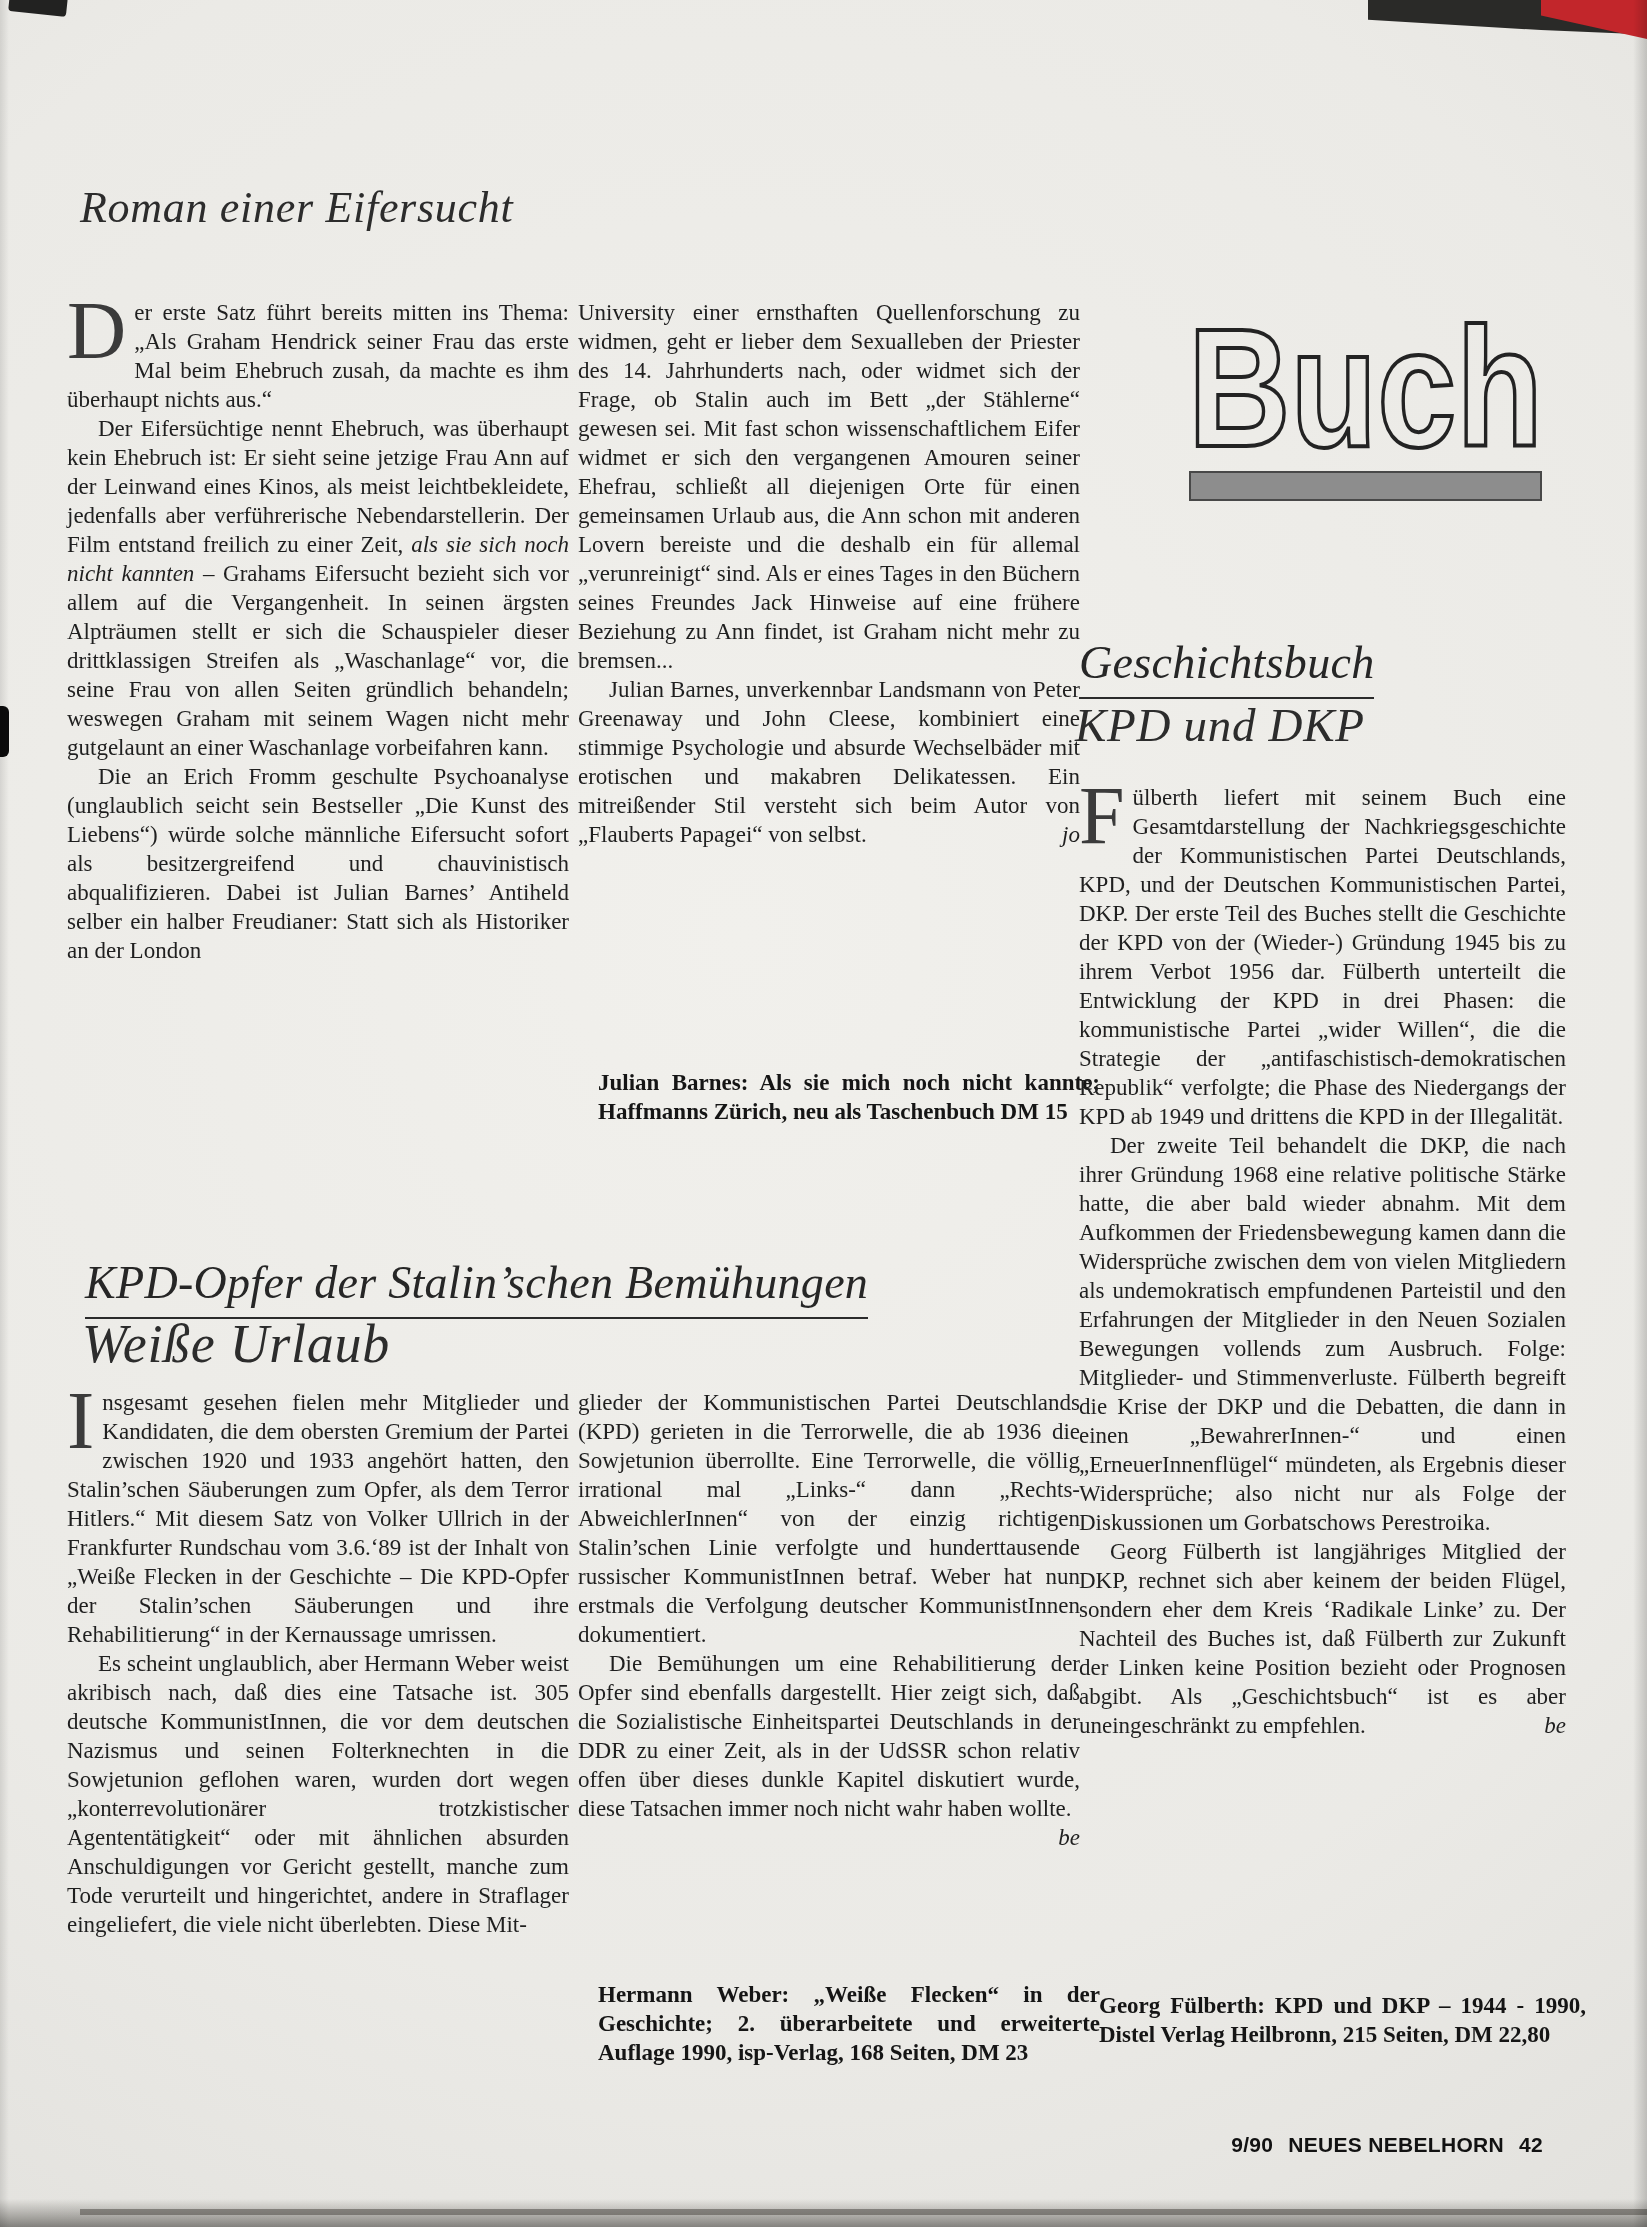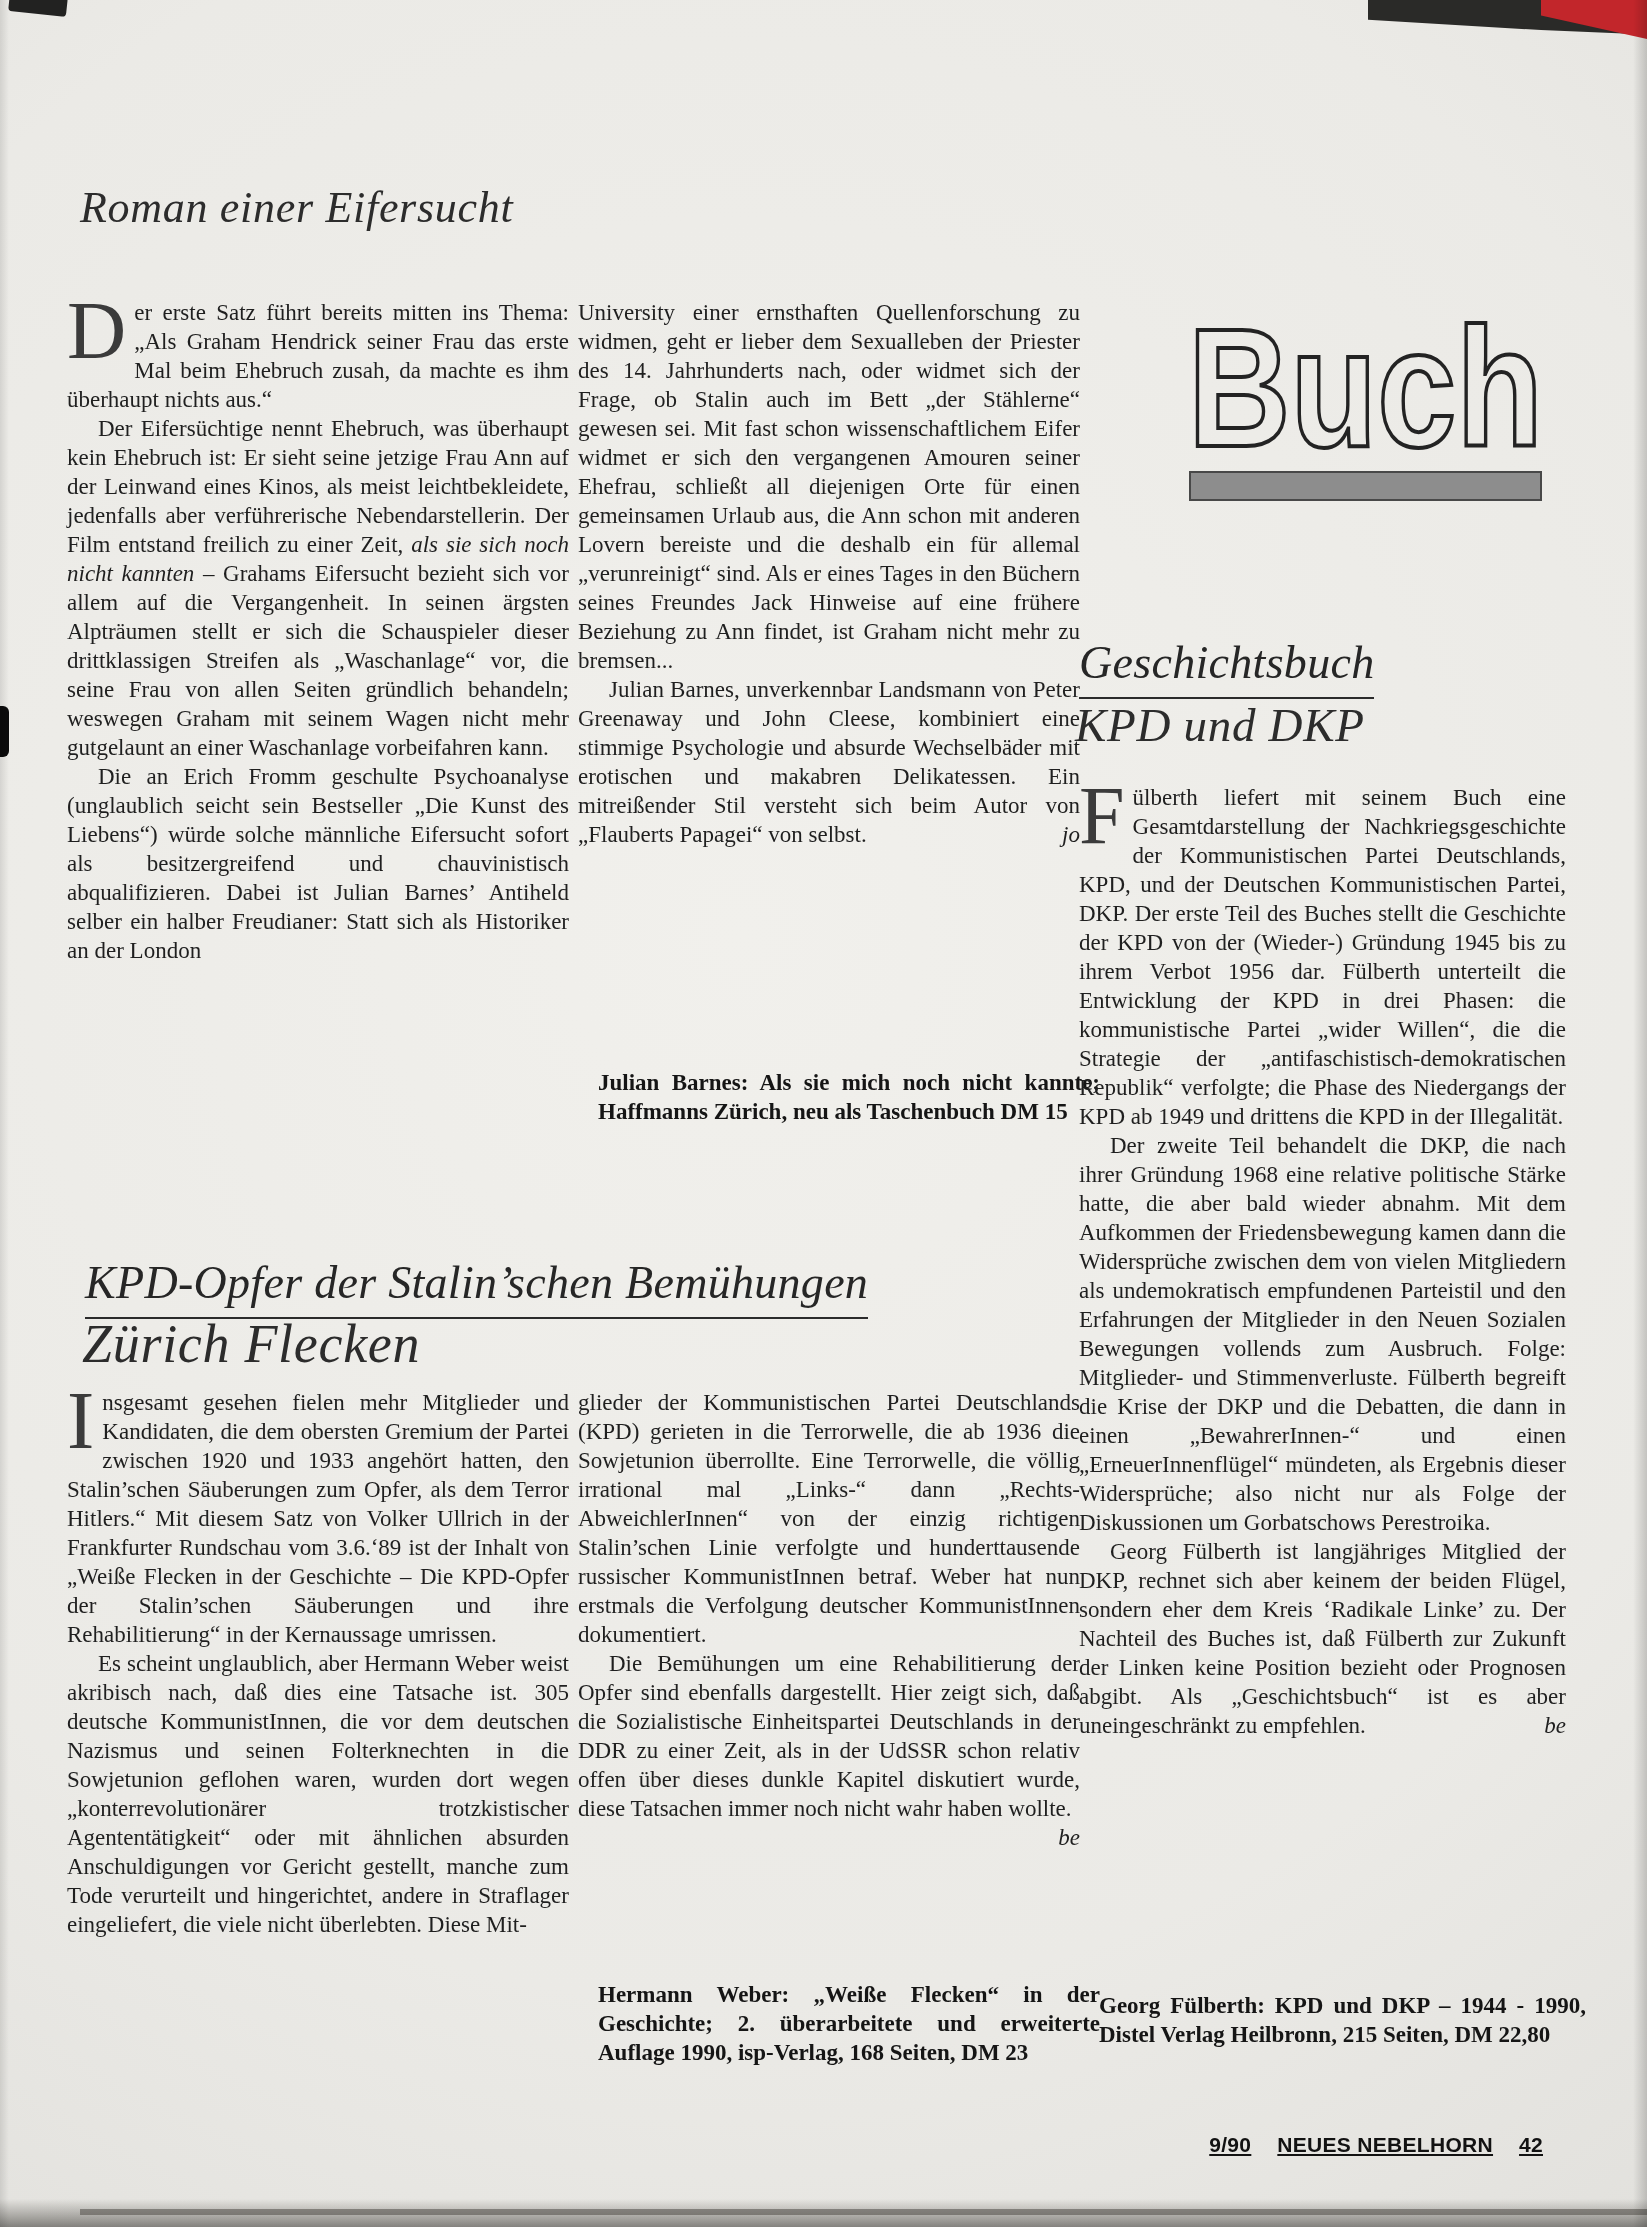--- a/index.html
+++ b/index.html
@@ -41,21 +41,21 @@
     color:transparent; -webkit-text-stroke:4px #232323;
     transform:scaleX(0.84); transform-origin:left top; white-space:nowrap;
   }
   @supports not (-webkit-text-stroke: 1px black) { .buch-text { color:#2a2a2a; } }
   .buch-bar { position:absolute; left:1.3px; top:168px; width:353px; height:29.5px;
     background:#8d8d8d; border:2px solid #484848; box-sizing:border-box; }
   
   #page-footer { left:1006px; top:2133px; width:537px; text-align:right;
     font-family:"Liberation Sans","DejaVu Sans",sans-serif; font-weight:bold;
     font-size:21px; color:#121212; letter-spacing:0.3px; }
-  #page-footer span { margin-left:26px;text-decoration:underline; }
+  #page-footer span { margin-left:15px; }
   
   .smudge-top-left { left:9.4px; top:-6px; width:58px; height:20px; background:#101010;
     transform:rotate(6deg); border-radius:4px; opacity:.92; }
   .band-top-right { left:1368px; top:0; width:279px; height:43px; background:#2a2a28;
     clip-path:polygon(0 0,100% 0,100% 80%,62% 70%,0 46%); }
   .red-corner { left:1541px; top:0; width:106px; height:39px; background:#c2262b;
     clip-path:polygon(0 0,100% 0,100% 100%,0 40%); }
   .smudge-left-edge { left:-3.4px; top:706px; width:12.7px; height:51px; background:#0b0b0b;
     border-radius:0 6px 6px 0; }
   .shadow-bottom { left:0; top:2199px; width:1647px; height:28px;
@@ -98,21 +98,21 @@
 <div class="abs kicker" id="kpd-kicker">Geschichtsbuch</div>
 <h2 class="abs headline" id="kpd-title">KPD und DKP</h2>
 <div class="abs col" id="kpd-col">
     <p class="para noindent"><span class="dropcap">F</span>ülberth liefert mit seinem Buch eine Gesamtdarstellung der Nachkriegsgeschichte der Kommunistischen Partei Deutschlands, KPD, und der Deutschen Kommunistischen Partei, DKP. Der erste Teil des Buches stellt die Geschichte der KPD von der (Wieder-) Gründung 1945 bis zu ihrem Verbot 1956 dar. Fülberth unterteilt die Entwicklung der KPD in drei Phasen: die kommunistische Partei „wider Willen“, die die Strategie der „antifaschistisch-demokratischen Republik“ verfolgte; die Phase des Niedergangs der KPD ab 1949 und drittens die KPD in der Illegalität.</p>
     <p class="para">Der zweite Teil behandelt die DKP, die nach ihrer Gründung 1968 eine relative politische Stärke hatte, die aber bald wieder abnahm. Mit dem Aufkommen der Friedensbewegung kamen dann die Widersprüche zwischen dem von vielen Mitgliedern als undemokratisch empfundenen Parteistil und den Erfahrungen der Mitglieder in den Neuen Sozialen Bewegungen vollends zum Ausbruch. Folge: Mitglieder- und Stimmenverluste. Fülberth begreift die Krise der DKP und die Debatten, die dann in einen „BewahrerInnen-“ und einen „ErneuerInnenflügel“ mündeten, als Ergebnis dieser Widersprüche; also nicht nur als Folge der Diskussionen um Gorbatschows Perestroika.</p>
     <p class="para">Georg Fülberth ist langjähriges Mitglied der DKP, rechnet sich aber keinem der beiden Flügel, sondern eher dem Kreis ‘Radikale Linke’ zu. Der Nachteil des Buches ist, daß Fülberth zur Zukunft der Linken keine Position bezieht oder Prognosen abgibt. Als „Geschichtsbuch“ ist es aber uneingeschränkt zu empfehlen.<span class="byline">be</span></p>
   </div>
 <div class="abs citation" id="kpd-citation">Georg Fülberth: KPD und DKP – 1944 - 1990, Distel Verlag Heilbronn, 215 Seiten, DM 22,80</div>
 
 <div class="abs kicker" id="flecken-kicker">KPD-Opfer der Stalin’schen Bemühungen</div>
-<h2 class="abs headline" id="flecken-title">Zürich Flecken</h2>
+<h2 class="abs headline" id="flecken-title">Weiße Urlaub</h2>
 <div class="abs col" id="flecken-col1">
     <p class="para noindent"><span class="dropcap">I</span>nsgesamt gesehen fielen mehr Mitglieder und Kandidaten, die dem obersten Gremium der Partei zwischen 1920 und 1933 angehört hatten, den Stalin’schen Säuberungen zum Opfer, als dem Terror Hitlers.“ Mit diesem Satz von Volker Ullrich in der Frankfurter Rundschau vom 3.6.‘89 ist der Inhalt von „Weiße Flecken in der Geschichte – Die KPD-Opfer der Stalin’schen Säuberungen und ihre Rehabilitierung“ in der Kernaussage umrissen.</p>
     <p class="para">Es scheint unglaublich, aber Hermann Weber weist akribisch nach, daß dies eine Tatsache ist. 305 deutsche KommunistInnen, die vor dem deutschen Nazismus und seinen Folterknechten in die Sowjetunion geflohen waren, wurden dort wegen „konterrevolutionärer trotzkistischer Agententätigkeit“ oder mit ähnlichen absurden Anschuldigungen vor Gericht gestellt, manche zum Tode verurteilt und hingerichtet, andere in Straflager eingeliefert, die viele nicht überlebten. Diese Mit-</p>
   </div>
 <div class="abs col" id="flecken-col2">
     <p class="para noindent">glieder der Kommunistischen Partei Deutschlands (KPD) gerieten in die Terrorwelle, die ab 1936 die Sowjetunion überrollte. Eine Terrorwelle, die völlig irrational mal „Links-“ dann „Rechts-AbweichlerInnen“ von der einzig richtigen Stalin’schen Linie verfolgte und hunderttausende russischer KommunistInnen betraf. Weber hat nun erstmals die Verfolgung deutscher KommunistInnen dokumentiert.</p>
     <p class="para">Die Bemühungen um eine Rehabilitierung der Opfer sind ebenfalls dargestellt. Hier zeigt sich, daß die Sozialistische Einheitspartei Deutschlands in der DDR zu einer Zeit, als in der UdSSR schon relativ offen über dieses dunkle Kapitel diskutiert wurde, diese Tatsachen immer noch nicht wahr haben wollte.<span class="byline">be</span></p>
   </div>
 <div class="abs citation" id="flecken-citation">Hermann Weber: „Weiße Flecken“ in der Geschichte; 2. überarbeitete und erweiterte Auflage 1990, isp-Verlag, 168 Seiten, DM 23</div>
 

